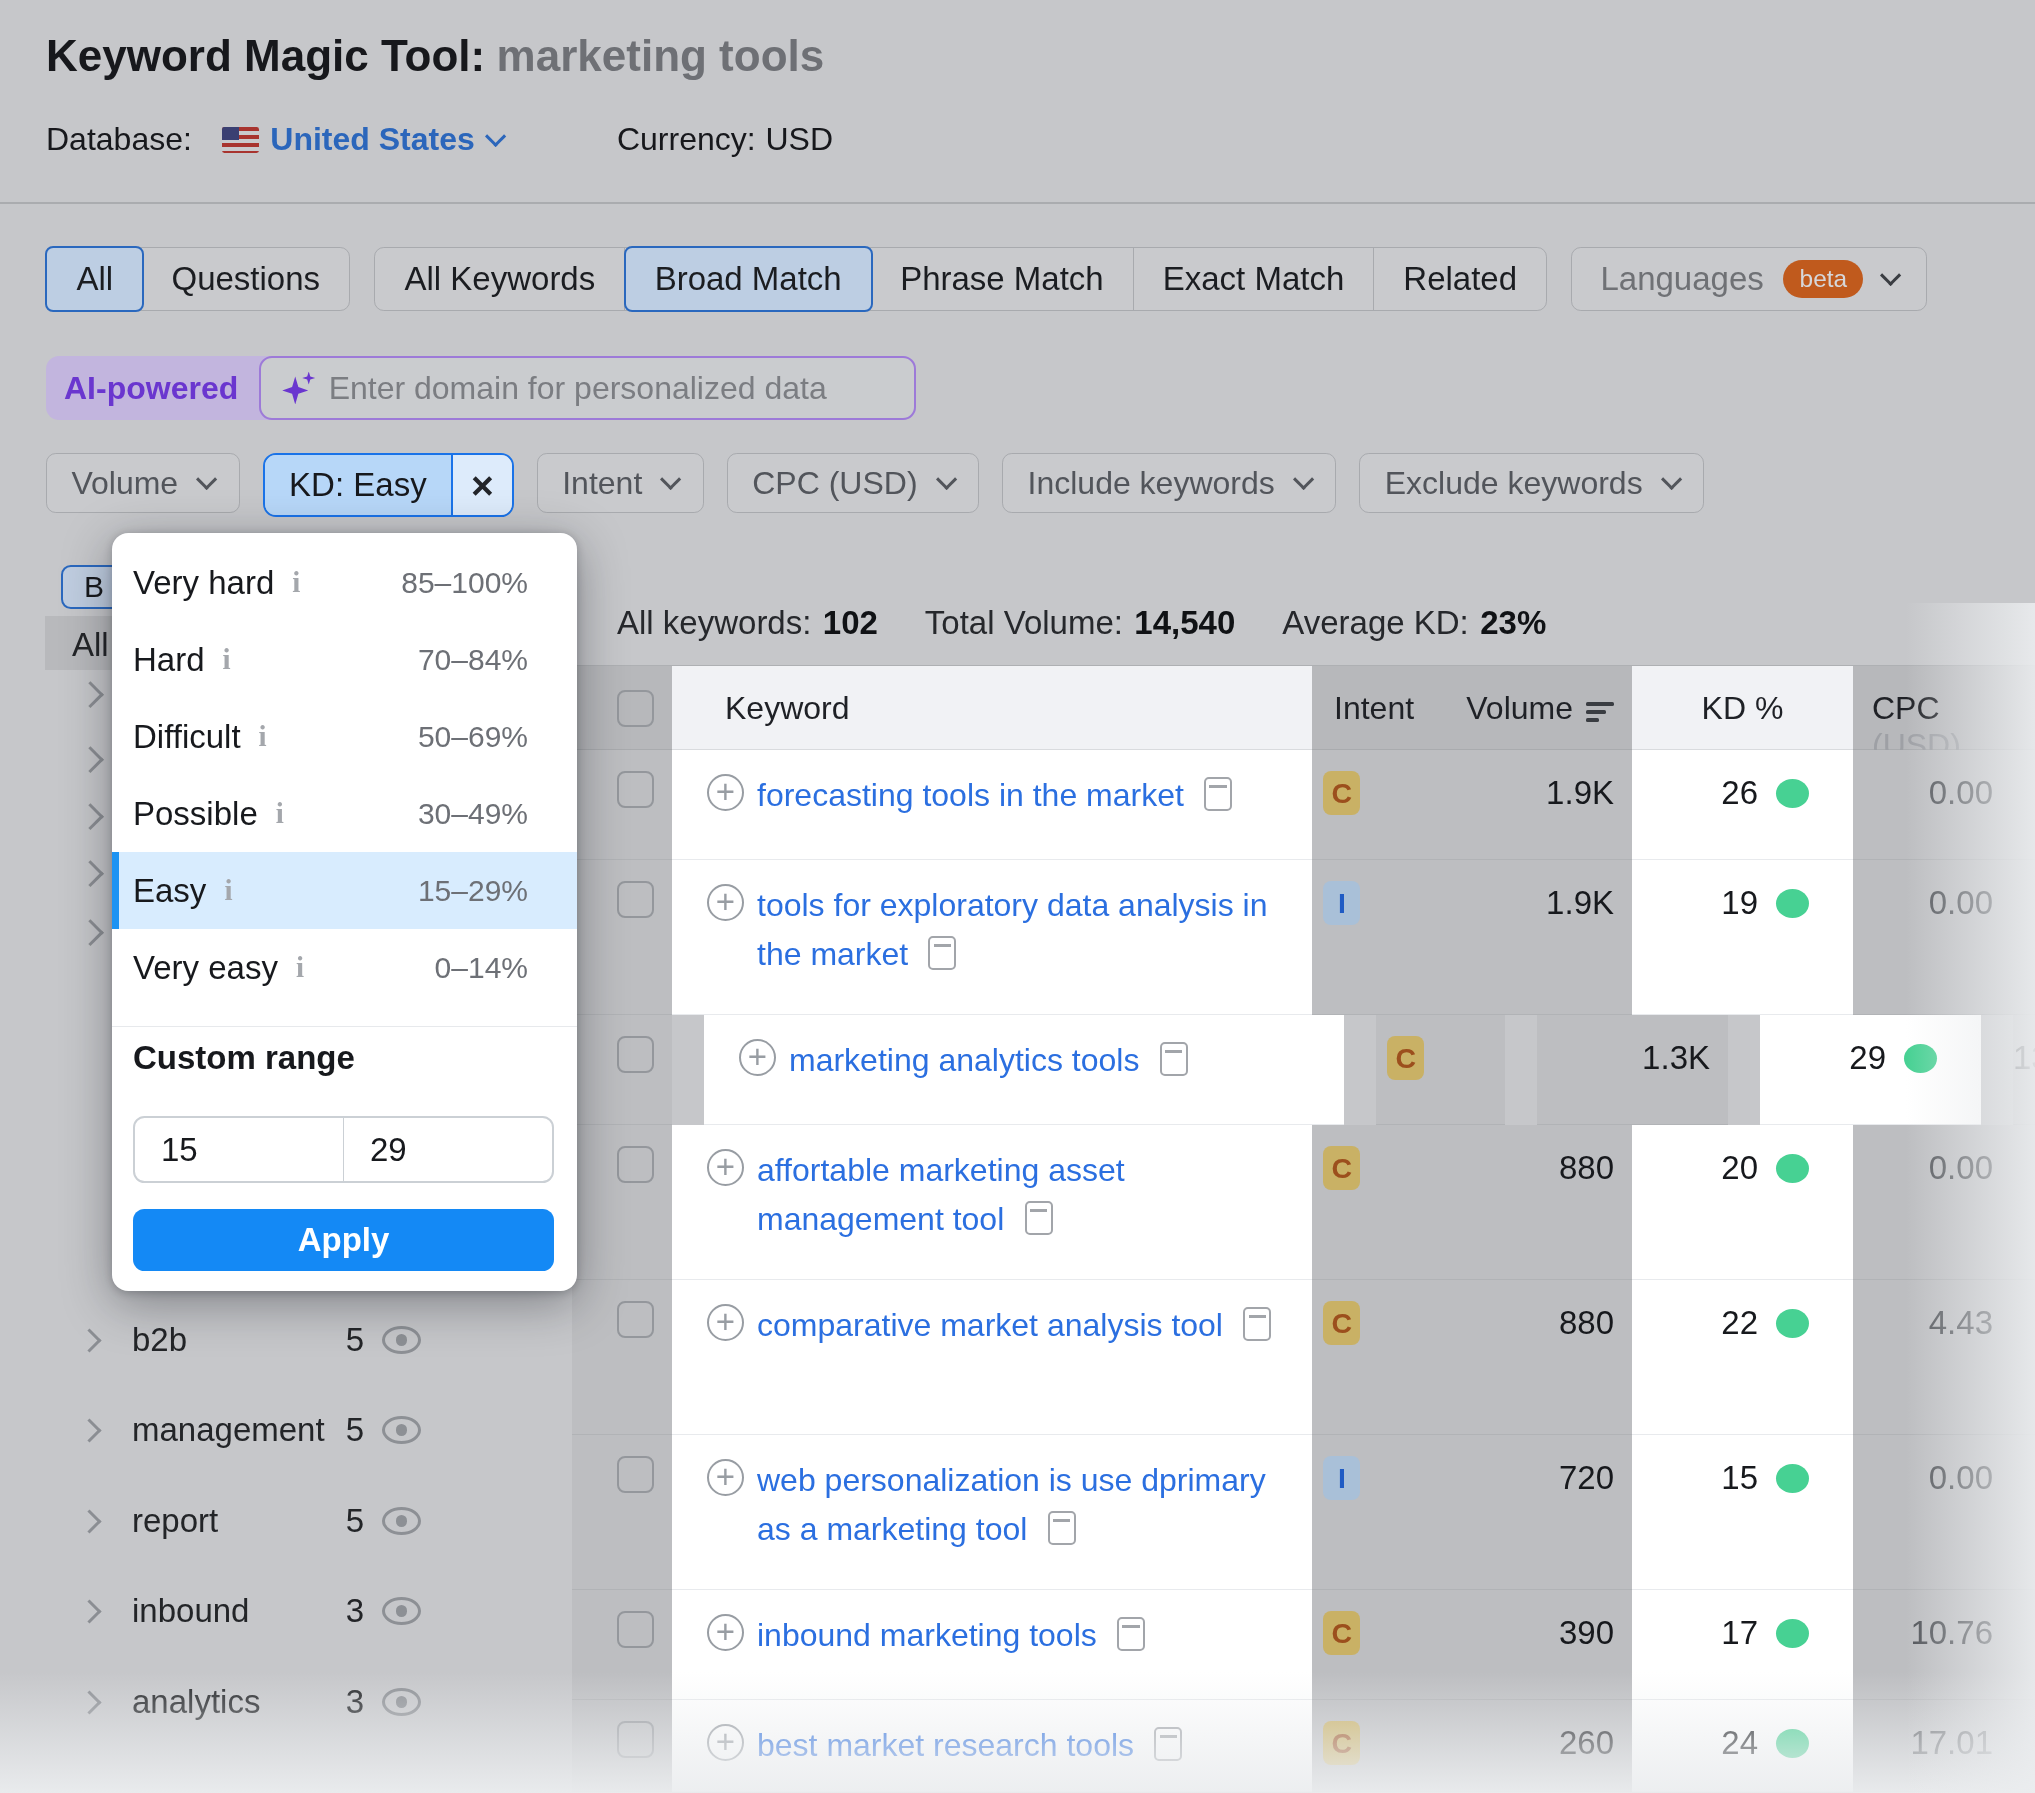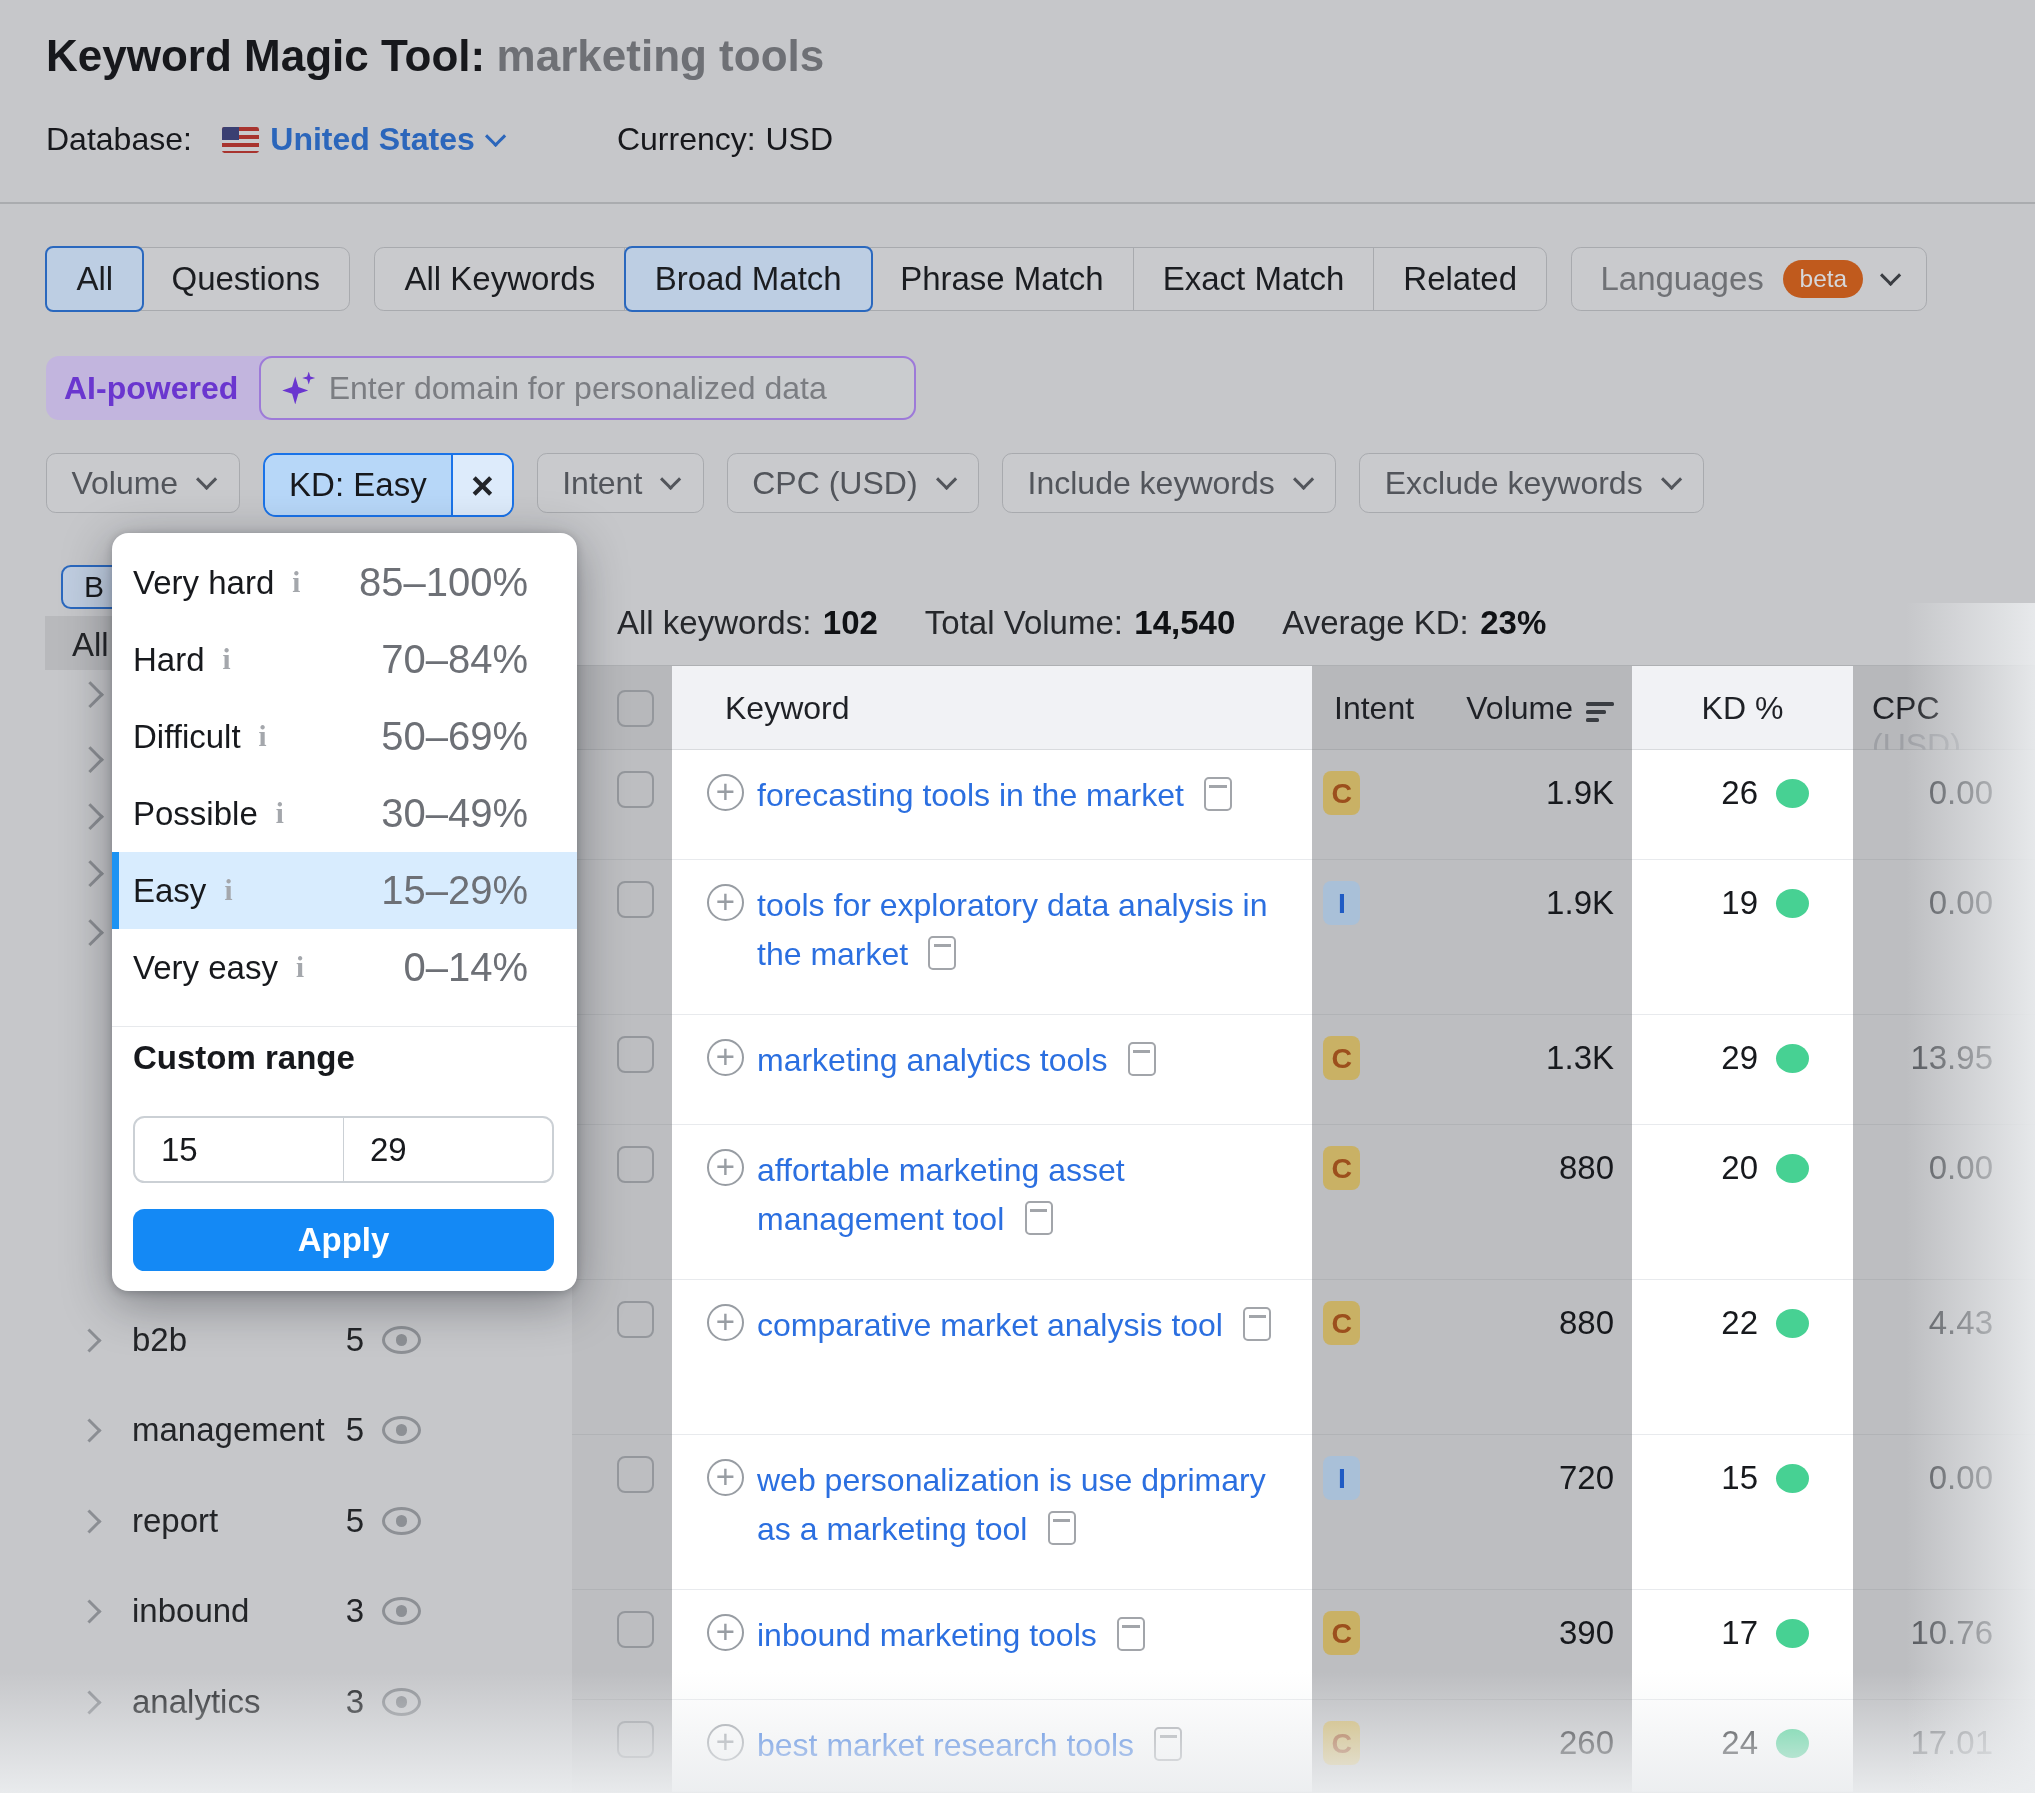--- a/index.html
+++ b/index.html
@@ -101,21 +101,21 @@
   .badge{display:inline-block;width:37px;height:44px;border-radius:8.1px;text-align:center;line-height:44px;font-size:28.5px;font-weight:700;}
   .badge.C{background:var(--intent-c-bg,#c9b165);color:var(--intent-c-text,#9c4f1d);}
   .badge.I{background:var(--intent-i-bg,#a9c0d8);color:var(--intent-i-text,#1f5bc4);}
   .dot{width:33px;height:29px;border-radius:50%;background:var(--green,#47d193);margin-top:4.9px;flex:0 0 auto;}
   
   .kd-panel{position:absolute;left:112px;top:533px;width:465px;height:758px;background:#ffffff;border-radius:16.3px;
             box-shadow:0 11.4px 49px rgba(15,18,25,.38),0 1.6px 8.1px rgba(15,18,25,.22);z-index:60;box-sizing:border-box;padding-top:11.4px;}
   .kd-item{position:relative;display:flex;align-items:center;height:77px;padding:0 49px 0 21px;cursor:pointer;}
   .kd-item .lbl{font-size:33px;color:#17191d;}
   .kd-item .info{font-family:"Liberation Serif",serif;font-weight:700;font-size:29px;color:#a4a7ac;margin-left:18px;}
-  .kd-item .rng{margin-left:auto;font-size:40px;color:#6d7076;}
+  .kd-item .rng{margin-left:auto;font-size:30px;color:#6d7076;}
   .kd-item.selected{background:#d8ecfe;}
   .kd-item.selected::before{content:"";position:absolute;left:0;top:0;bottom:0;width:7.3px;background:#1d93f2;}
   .kd-div{margin:19.5px 0 0 0;height:1.6px;background:#e7e9ec;}
   .kd-custom{padding:12px 23px 0 21px;}
   .kd-custom .cap{font-size:33px;font-weight:700;color:#17191d;}
   .range-inputs{display:flex;margin-top:39px;width:421px;height:67px;box-sizing:border-box;border:2.4px solid #cbd0d5;border-radius:11.4px;overflow:hidden;background:#fff;}
   .range-inputs input{width:50%;border:none;outline:none;font-size:33px;color:#17191d;padding-left:26px;font-family:inherit;background:transparent;}
   .range-inputs input:first-child{border-right:1.6px solid #cbd0d5;}
   .apply-btn{margin-top:26px;width:421px;height:62px;border:none;border-radius:11.4px;background:var(--bright-blue,#1489f5);color:#ffffff;font-size:33px;font-weight:700;font-family:inherit;cursor:pointer;}
   
@@ -303,21 +303,21 @@
             <div class="kw-text">tools for exploratory data analysis in the market <div class="serp" style="display: inline-block;"></div></div>
           </div>
           <div class="c c-int"><div class="badge I">I</div></div>
           <div class="c c-vol">1.9K</div>
           <div class="c c-kd">
             <div>19</div>
             <div class="dot"></div>
           </div>
           <div class="c c-cpc">0.00</div>
         </div>
-        <div class="t-row" style="height: 110px; overflow: hidden;">
+        <div class="t-row" style="height: 110px; overflow: hidden; gap: 32px;">
           <div class="c c-check"><div class="cbx"></div></div>
           <div class="c c-kw">
             <div class="plus"></div>
             <div class="kw-text">marketing analytics tools <div class="serp" style="display: inline-block;"></div></div>
           </div>
           <div class="c c-int"><div class="badge C">C</div></div>
           <div class="c c-vol">1.3K</div>
           <div class="c c-kd">
             <div>29</div>
             <div class="dot"></div>

